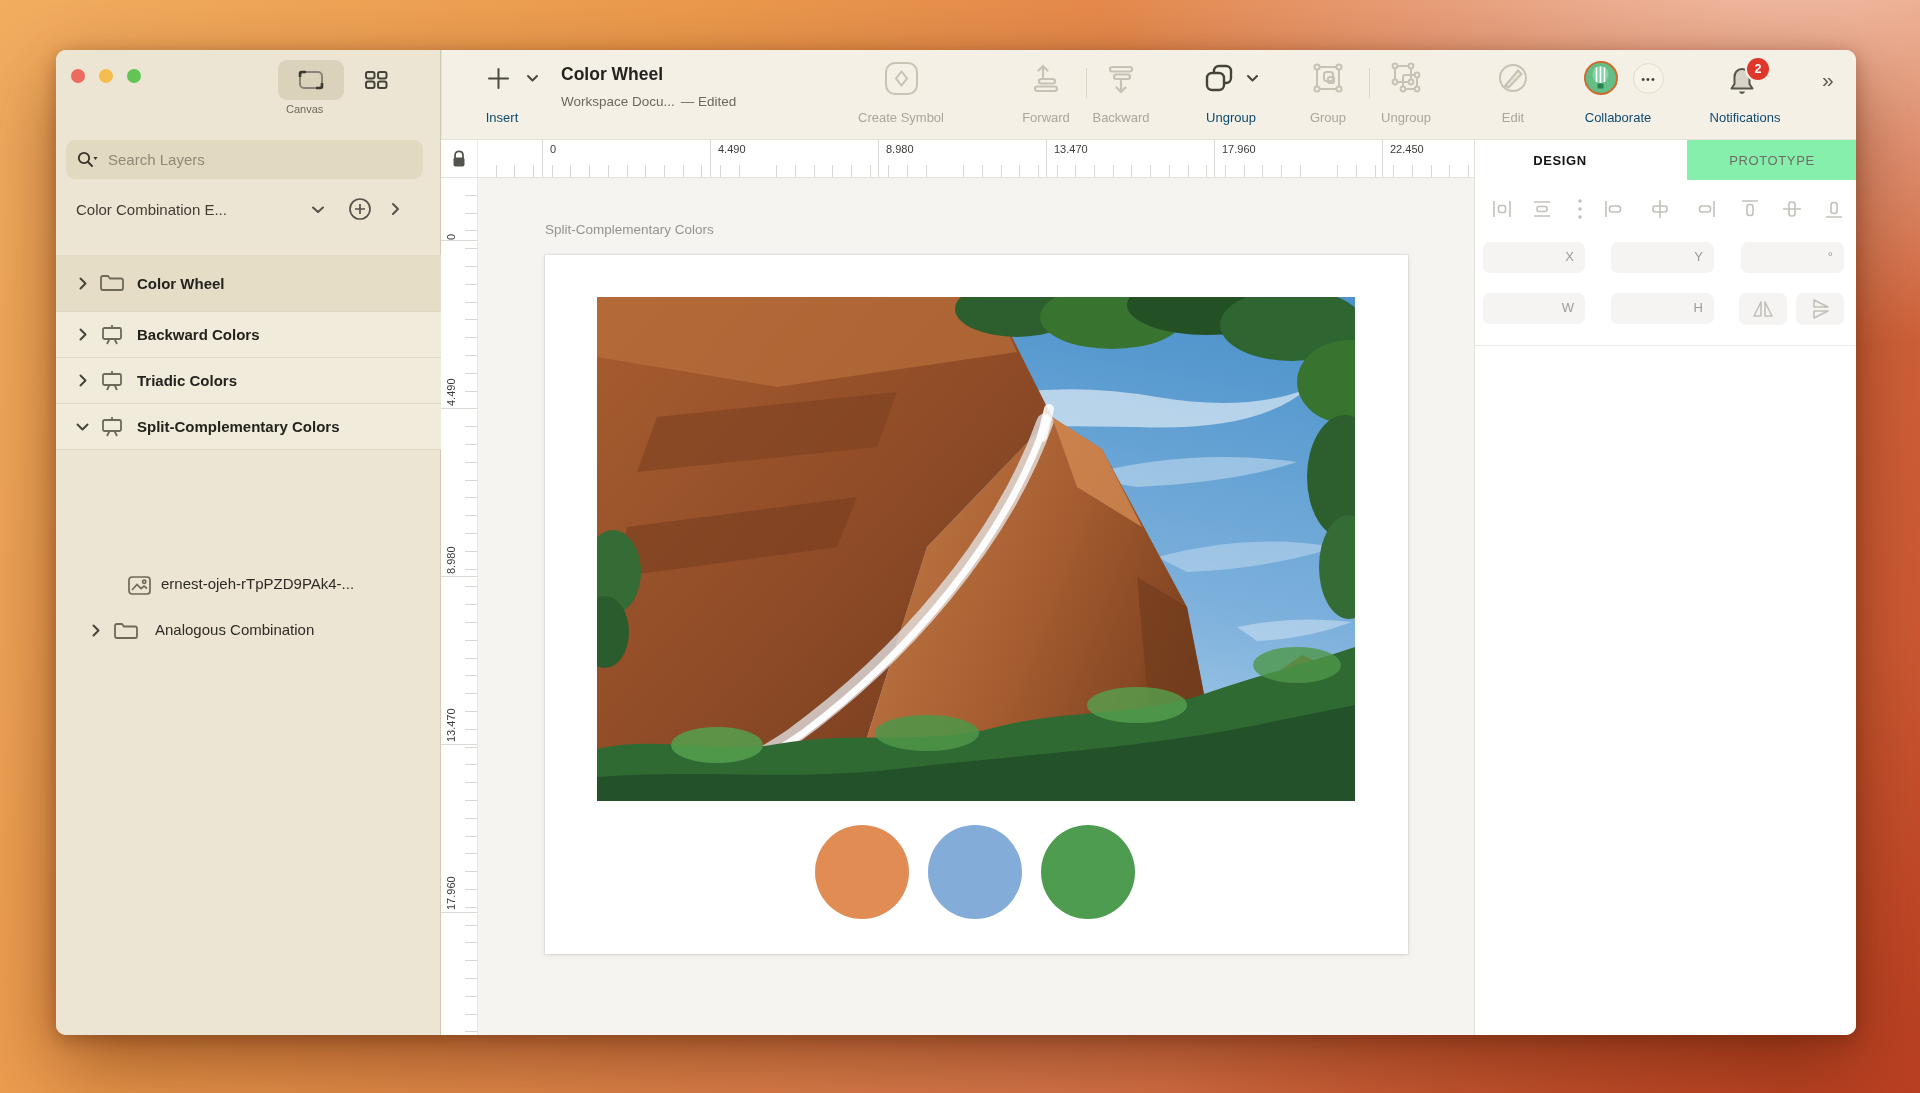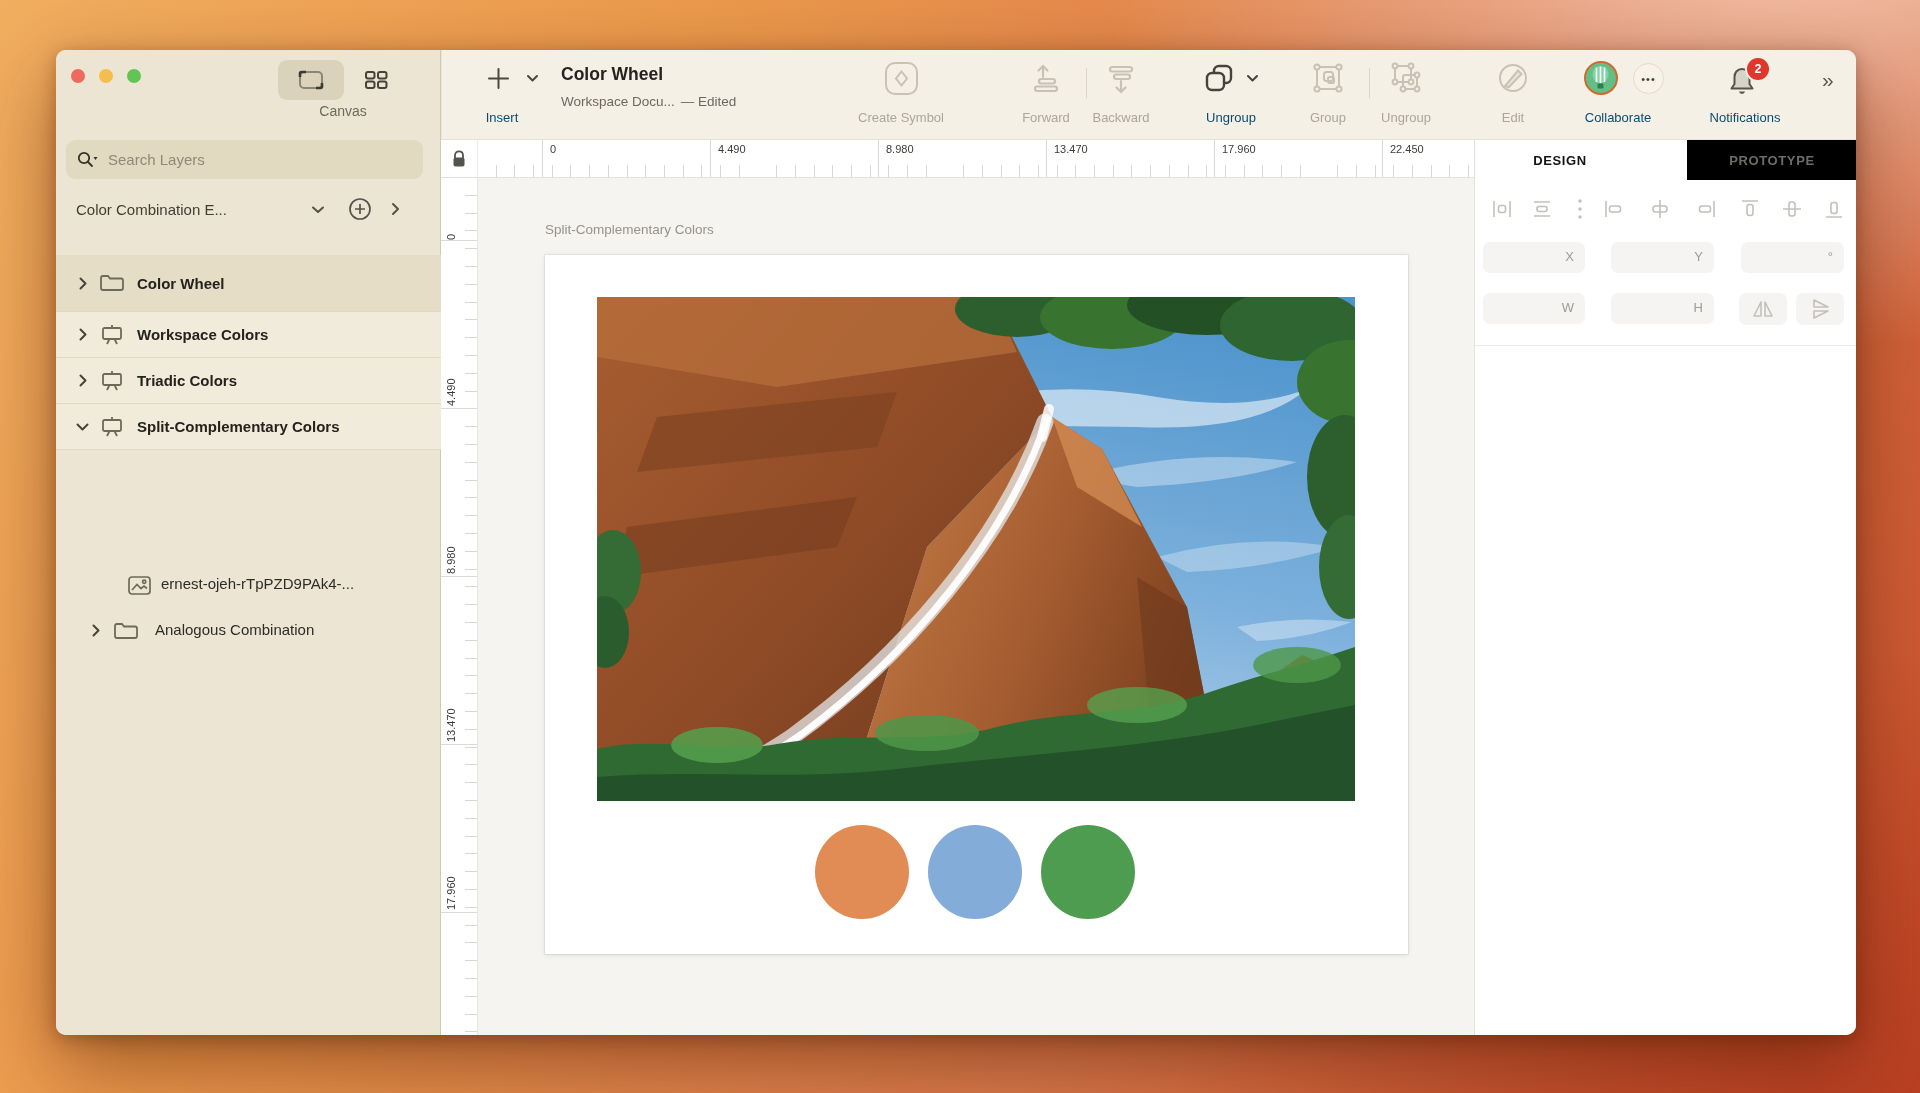--- a/index.html
+++ b/index.html
@@ -26,22 +26,22 @@
     background:#ECE5D3; border-right:1px solid rgba(120,105,70,.22); }
   .traffic{ position:absolute; top:19px; width:14px; height:14px; border-radius:50%; }
   .t-close{ left:15px; background:#ED6A5F; }
   .t-min{ left:43px; background:#F5BD4F; }
   .t-zoom{ left:71px; background:#61C454; }
 
   .seg-selected{ position:absolute; left:222px; top:10px; width:66px; height:40px;
     background:#DBD2BB; border-radius:9px; display:flex; align-items:center; justify-content:center; }
   .seg-grid{ position:absolute; left:296px; top:10px; width:48px; height:40px;
     display:flex; align-items:center; justify-content:center; }
-  .seg-caption{ position:absolute; left:230px; top:53px; width:114px; text-align:center;
-    font-size:14px; color:#6E6A5D; }
+  .seg-caption{ position:absolute; left:230px; top:53px; width:114px; text-align:left;
+    font-size:11px; color:#6E6A5D; }
 
   .search{ position:absolute; left:10px; top:90px; width:357px; height:39px;
     background:#E2D9C1; border-radius:9px; display:flex; align-items:center; padding:0 10px; }
   .search input{ border:none; outline:none; background:transparent; font-size:15px;
     color:#4b473c; width:280px; margin-left:8px; font-family:inherit; }
   .search input::placeholder{ color:#908976; }
 
   .page-row{ position:absolute; left:0; top:135px; width:385px; height:48px; display:flex; align-items:center; }
   .page-row .page-label{ margin-left:20px; font-size:15px; color:#403D35; width:220px;
     white-space:nowrap; overflow:hidden; }
@@ -108,21 +108,21 @@
   .photo svg{ display:block; width:100%; height:100%; }
   .swatch{ position:absolute; top:570px; width:94px; height:94px; border-radius:50%; }
   .sw-0{ left:270px; } .sw-1{ left:383px; } .sw-2{ left:496px; }
 
   
   .inspector{ position:absolute; left:1418px; top:90px; width:382px; height:895px; background:#fff;
     border-left:1px solid #E4E1DB; }
   .tabs{ position:absolute; left:0; top:0; width:382px; height:40px; display:flex; }
   .tab{ flex:1; display:flex; align-items:center; justify-content:center; font-size:13px; letter-spacing:.6px; }
   .tab.active{ background:#fff; color:#141412; font-weight:700; }
-  .tab.inactive{ background:#000000; color:#6F6C66; font-weight:700;margin-left:42px; }
+  .tab.inactive{ background:#86efac; color:#6F6C66; font-weight:400;margin-left:42px; }
   .align-row{ position:absolute; left:0; top:52px; width:382px; height:34px; color:#C3C0B9; }
   .al{ position:absolute; top:4px; width:26px; height:26px; display:flex; align-items:center; justify-content:center; }
   .field{ position:absolute; height:31px; background:#F5F4F3; border-radius:7px; }
   .field .fl{ position:absolute; right:11px; top:7px; font-size:13px; color:#9E9B95; }
   .fbtn{ position:absolute; height:32px; width:48px; background:#F5F4F3; border-radius:7px;
     display:flex; align-items:center; justify-content:center; color:#C3C0B9; }
   .insp-div{ position:absolute; left:0; top:205px; width:382px; border-top:1px solid #ECEAE6; }
 
   svg{ display:block; }
 </style>
@@ -211,21 +211,21 @@
               </svg>
           </span>
           <span class="licon">
             <svg width="24" height="21" viewBox="0 0 24 21" fill="none" stroke="#6E6A58" stroke-width="1.8">
               <line x1="12" y1="1" x2="12" y2="4"></line>
                 <rect x="3" y="4" width="18" height="11" rx="1.5"></rect>
               <line x1="7" y1="20" x2="9.5" y2="15"></line>
                 <line x1="17" y1="20" x2="14.5" y2="15"></line>
             </svg>
           </span>
-          <span class="ltext">Workspace Colors</span>
+          <span class="ltext">Backward Colors</span>
         </div>
         <div class="lrow">
           <span class="chev">
             <svg width="8" height="13" viewBox="0 0 8 13" fill="none">
                 <path d="M1.5,1.5 L6.5,6.5 L1.5,11.5" stroke="#47443B" stroke-width="2" stroke-linecap="round" stroke-linejoin="round"></path>
               </svg>
           </span>
           <span class="licon">
             <svg width="24" height="21" viewBox="0 0 24 21" fill="none" stroke="#6E6A58" stroke-width="1.8">
               <line x1="12" y1="1" x2="12" y2="4"></line>

